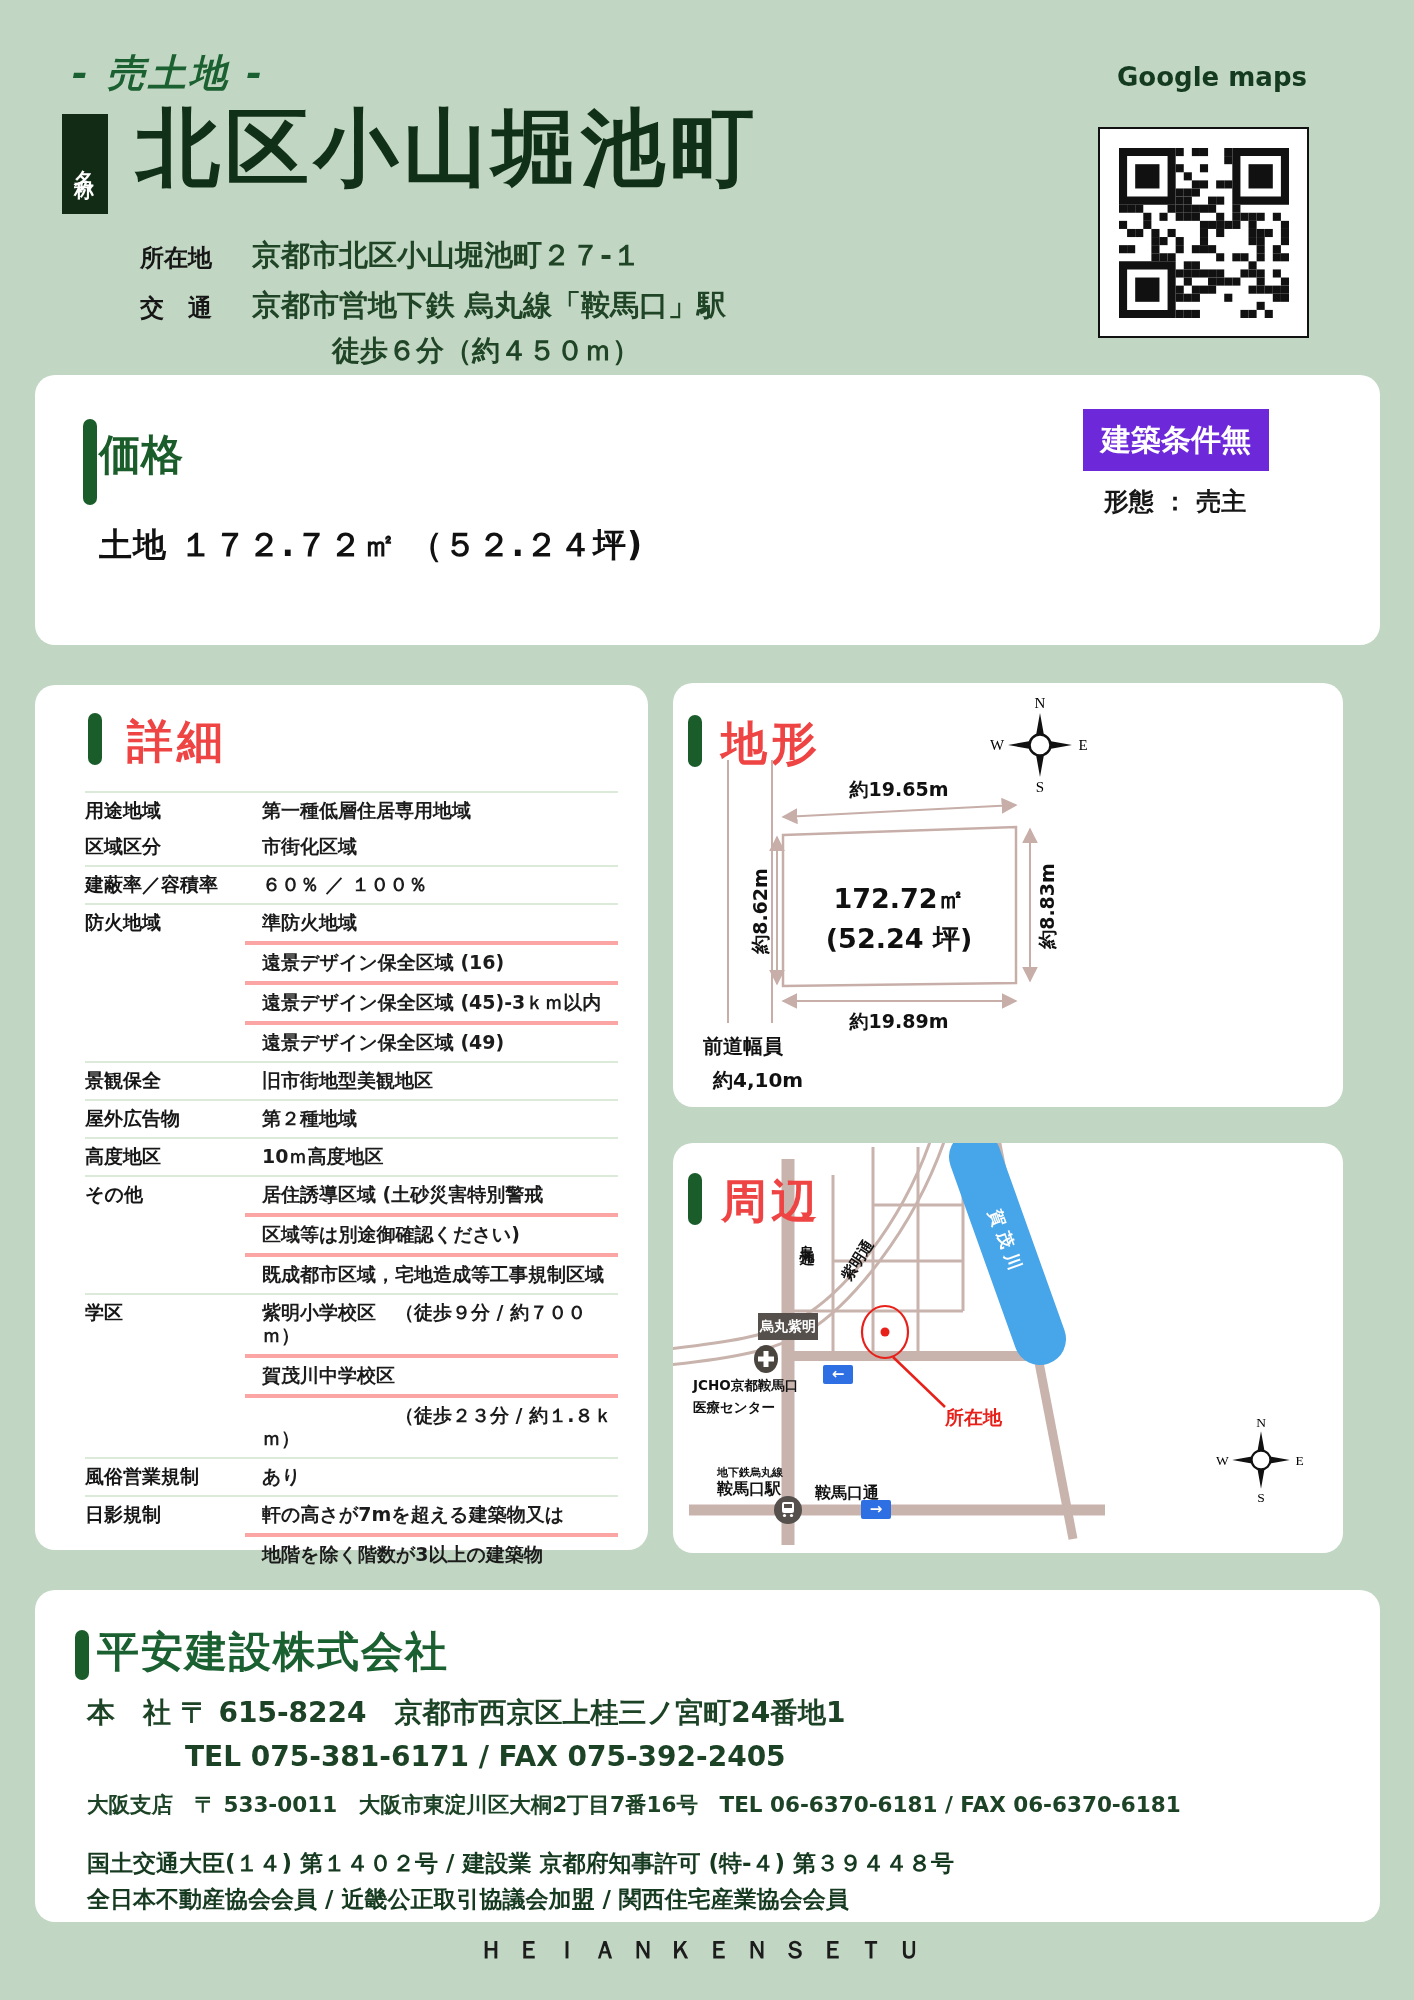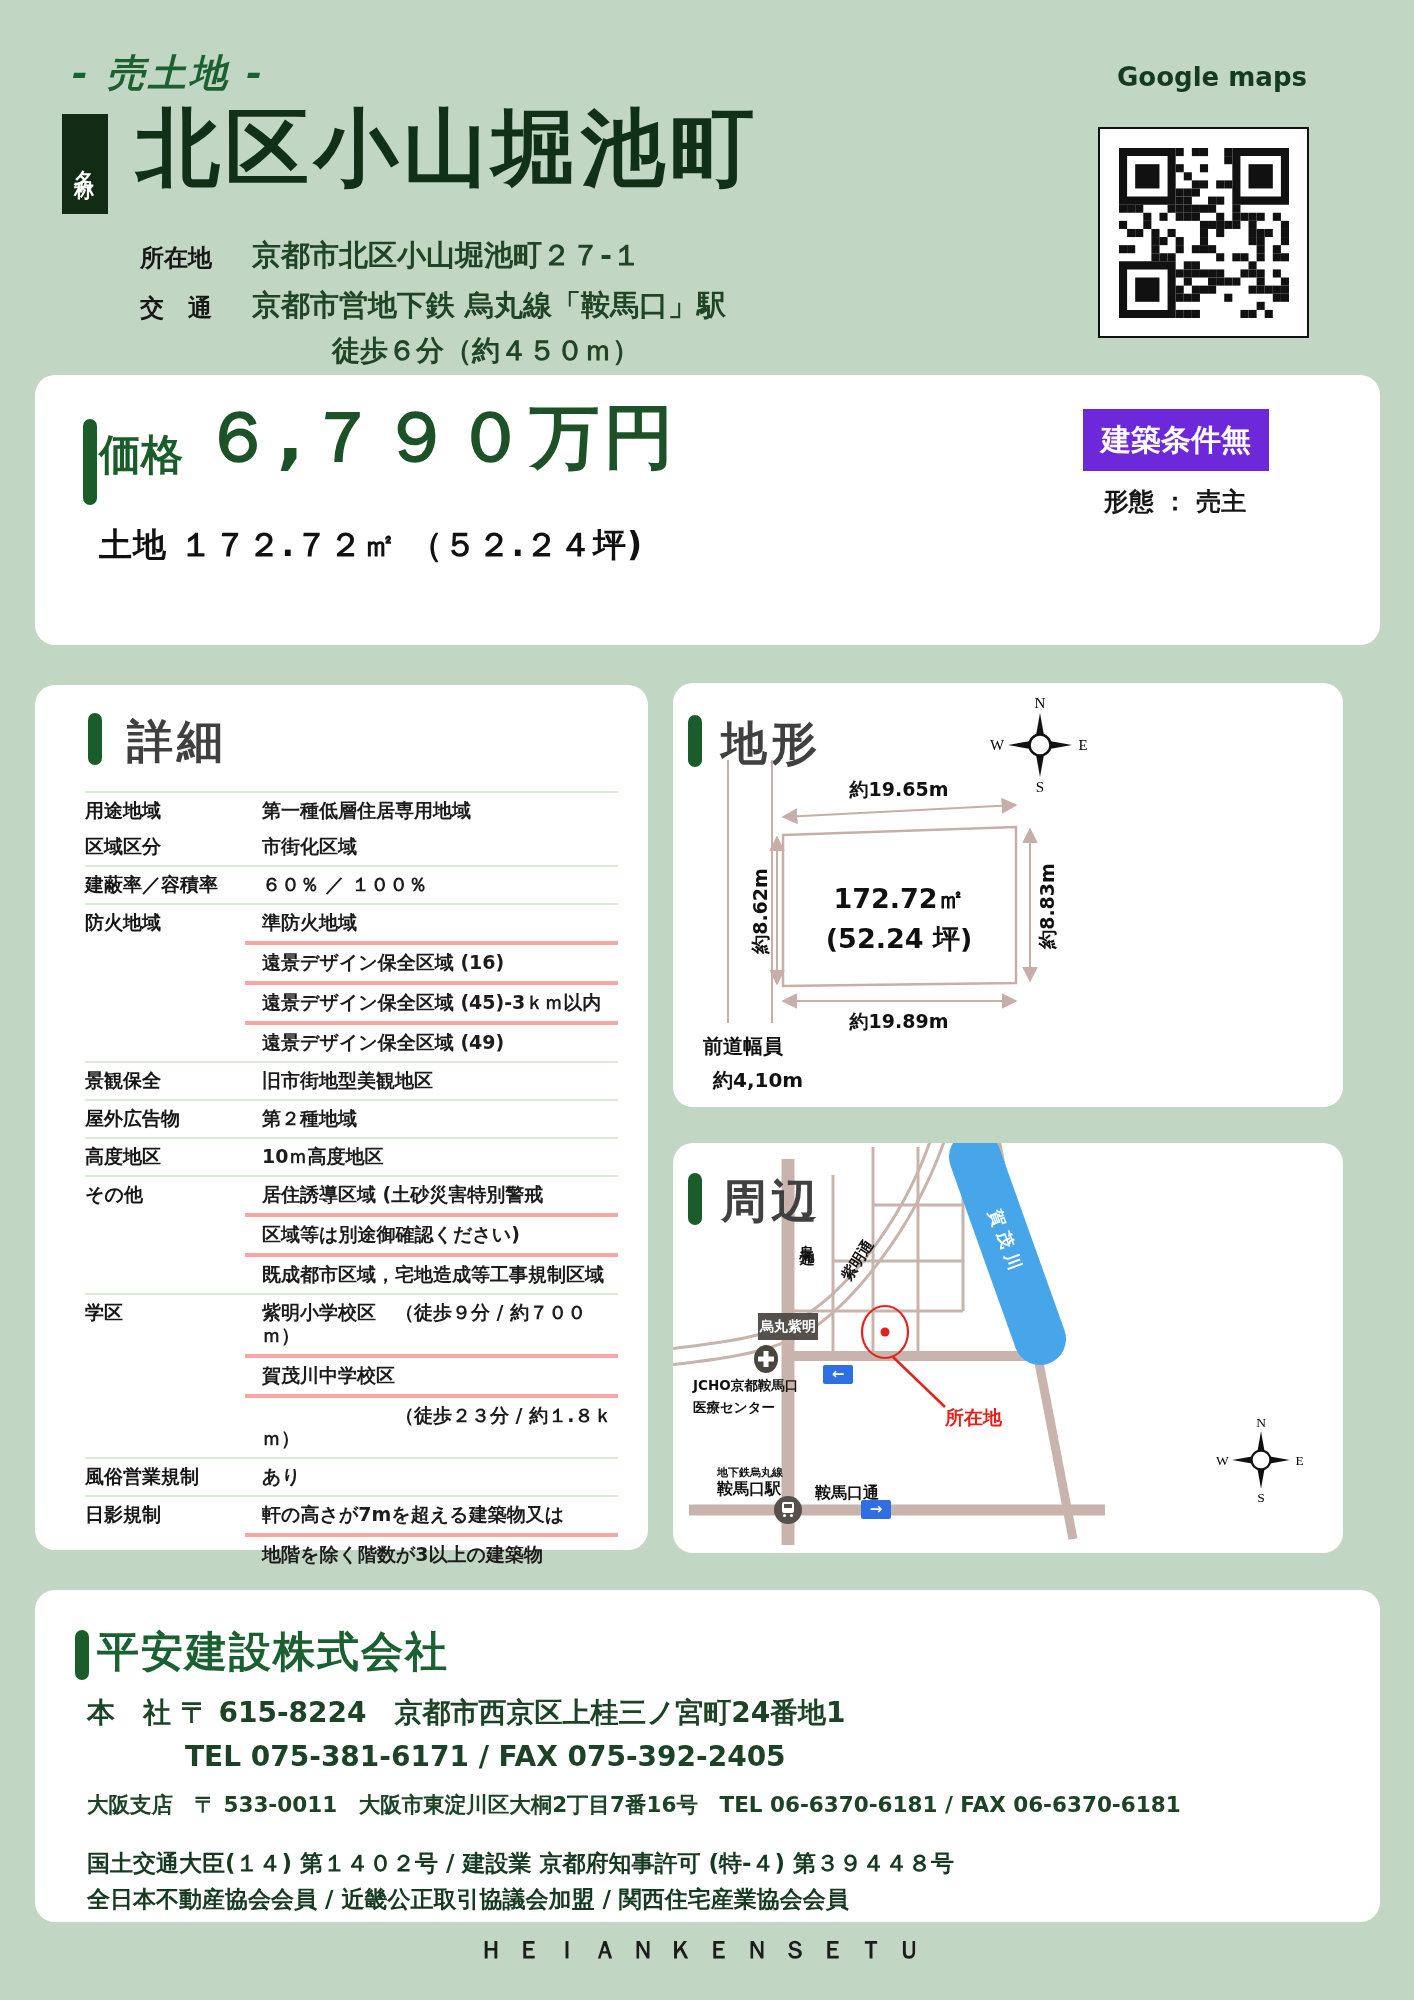--- a/index.html
+++ b/index.html
@@ -23,21 +23,21 @@
   
   .bar{position:absolute;width:14px;background:#1a5c2a;border-radius:7px;}
   .price-label{left:64px;top:52px;font-size:42px;font-weight:800;color:#1a5c2a;}
   .price-value{left:168px;top:16px;font-size:70px;font-weight:800;color:#1d5229;letter-spacing:4px;}
   .cond-badge{left:1048px;top:34px;width:186px;height:62px;background:#6d28d9;color:#fff;
     font-size:30px;font-weight:700;display:flex;align-items:center;justify-content:center;}
   .form-line{left:1040px;top:110px;width:200px;text-align:center;font-size:25px;font-weight:700;color:#161616;}
   .land-line{left:64px;top:148px;font-size:33px;font-weight:800;color:#111;letter-spacing:1px;}
 
   
-  .sec-head{position:absolute;font-size:46px;font-weight:800;color:#404040;letter-spacing:4px;}
+  .sec-head{position:absolute;font-size:46px;font-weight:800;color:#ef4444;letter-spacing:4px;}
 
   
   .dt{position:absolute;left:50px;top:106px;width:533px;}
   .dt-row{display:flex;}
   .dt-row.bordered{border-top:2px solid #dcead9;}
   .dt-label{width:160px;padding:6px 0 7px;font-size:19px;font-weight:800;color:#161616;line-height:23px;}
   .dt-value{flex:1;padding:6px 0 7px 17px;font-size:19px;font-weight:600;color:#1c1c1c;line-height:23px;white-space:pre-wrap;}
   .dt-row.cont .dt-value{border-top:4px solid #fca5a5;}
 
   
@@ -208,21 +208,20 @@
           <rect x="128" y="16" width="24" height="24"></rect>
           <path d="M0 112h56v56h-56z M8 120v40h40v-40z" fill-rule="evenodd"></path>
           <rect x="16" y="128" width="24" height="24"></rect>
         </g>
       </svg>
   </div>
 
   <div class="card" style="left:35px;top:375px;width:1345px;height:270px;">
     <div class="bar" style="left:48px;top:44px;height:86px;"></div>
     <div class="abs price-label">価格</div>
-    <div class="abs price-value">６,７９０万円</div>
     <div class="abs cond-badge">建築条件無</div>
     <div class="abs form-line">形態 ： 売主</div>
     <div class="abs land-line">土地 １７２.７２㎡ （５２.２４坪)</div>
   </div>
 
   <div class="card" style="left:35px;top:685px;width:613px;height:865px;">
     <div class="bar" style="left:53px;top:28px;height:52px;"></div>
     <div class="sec-head" style="left:92px;top:26px;">詳細</div>
     <div class="dt">
         <div class="dt-row bordered">

